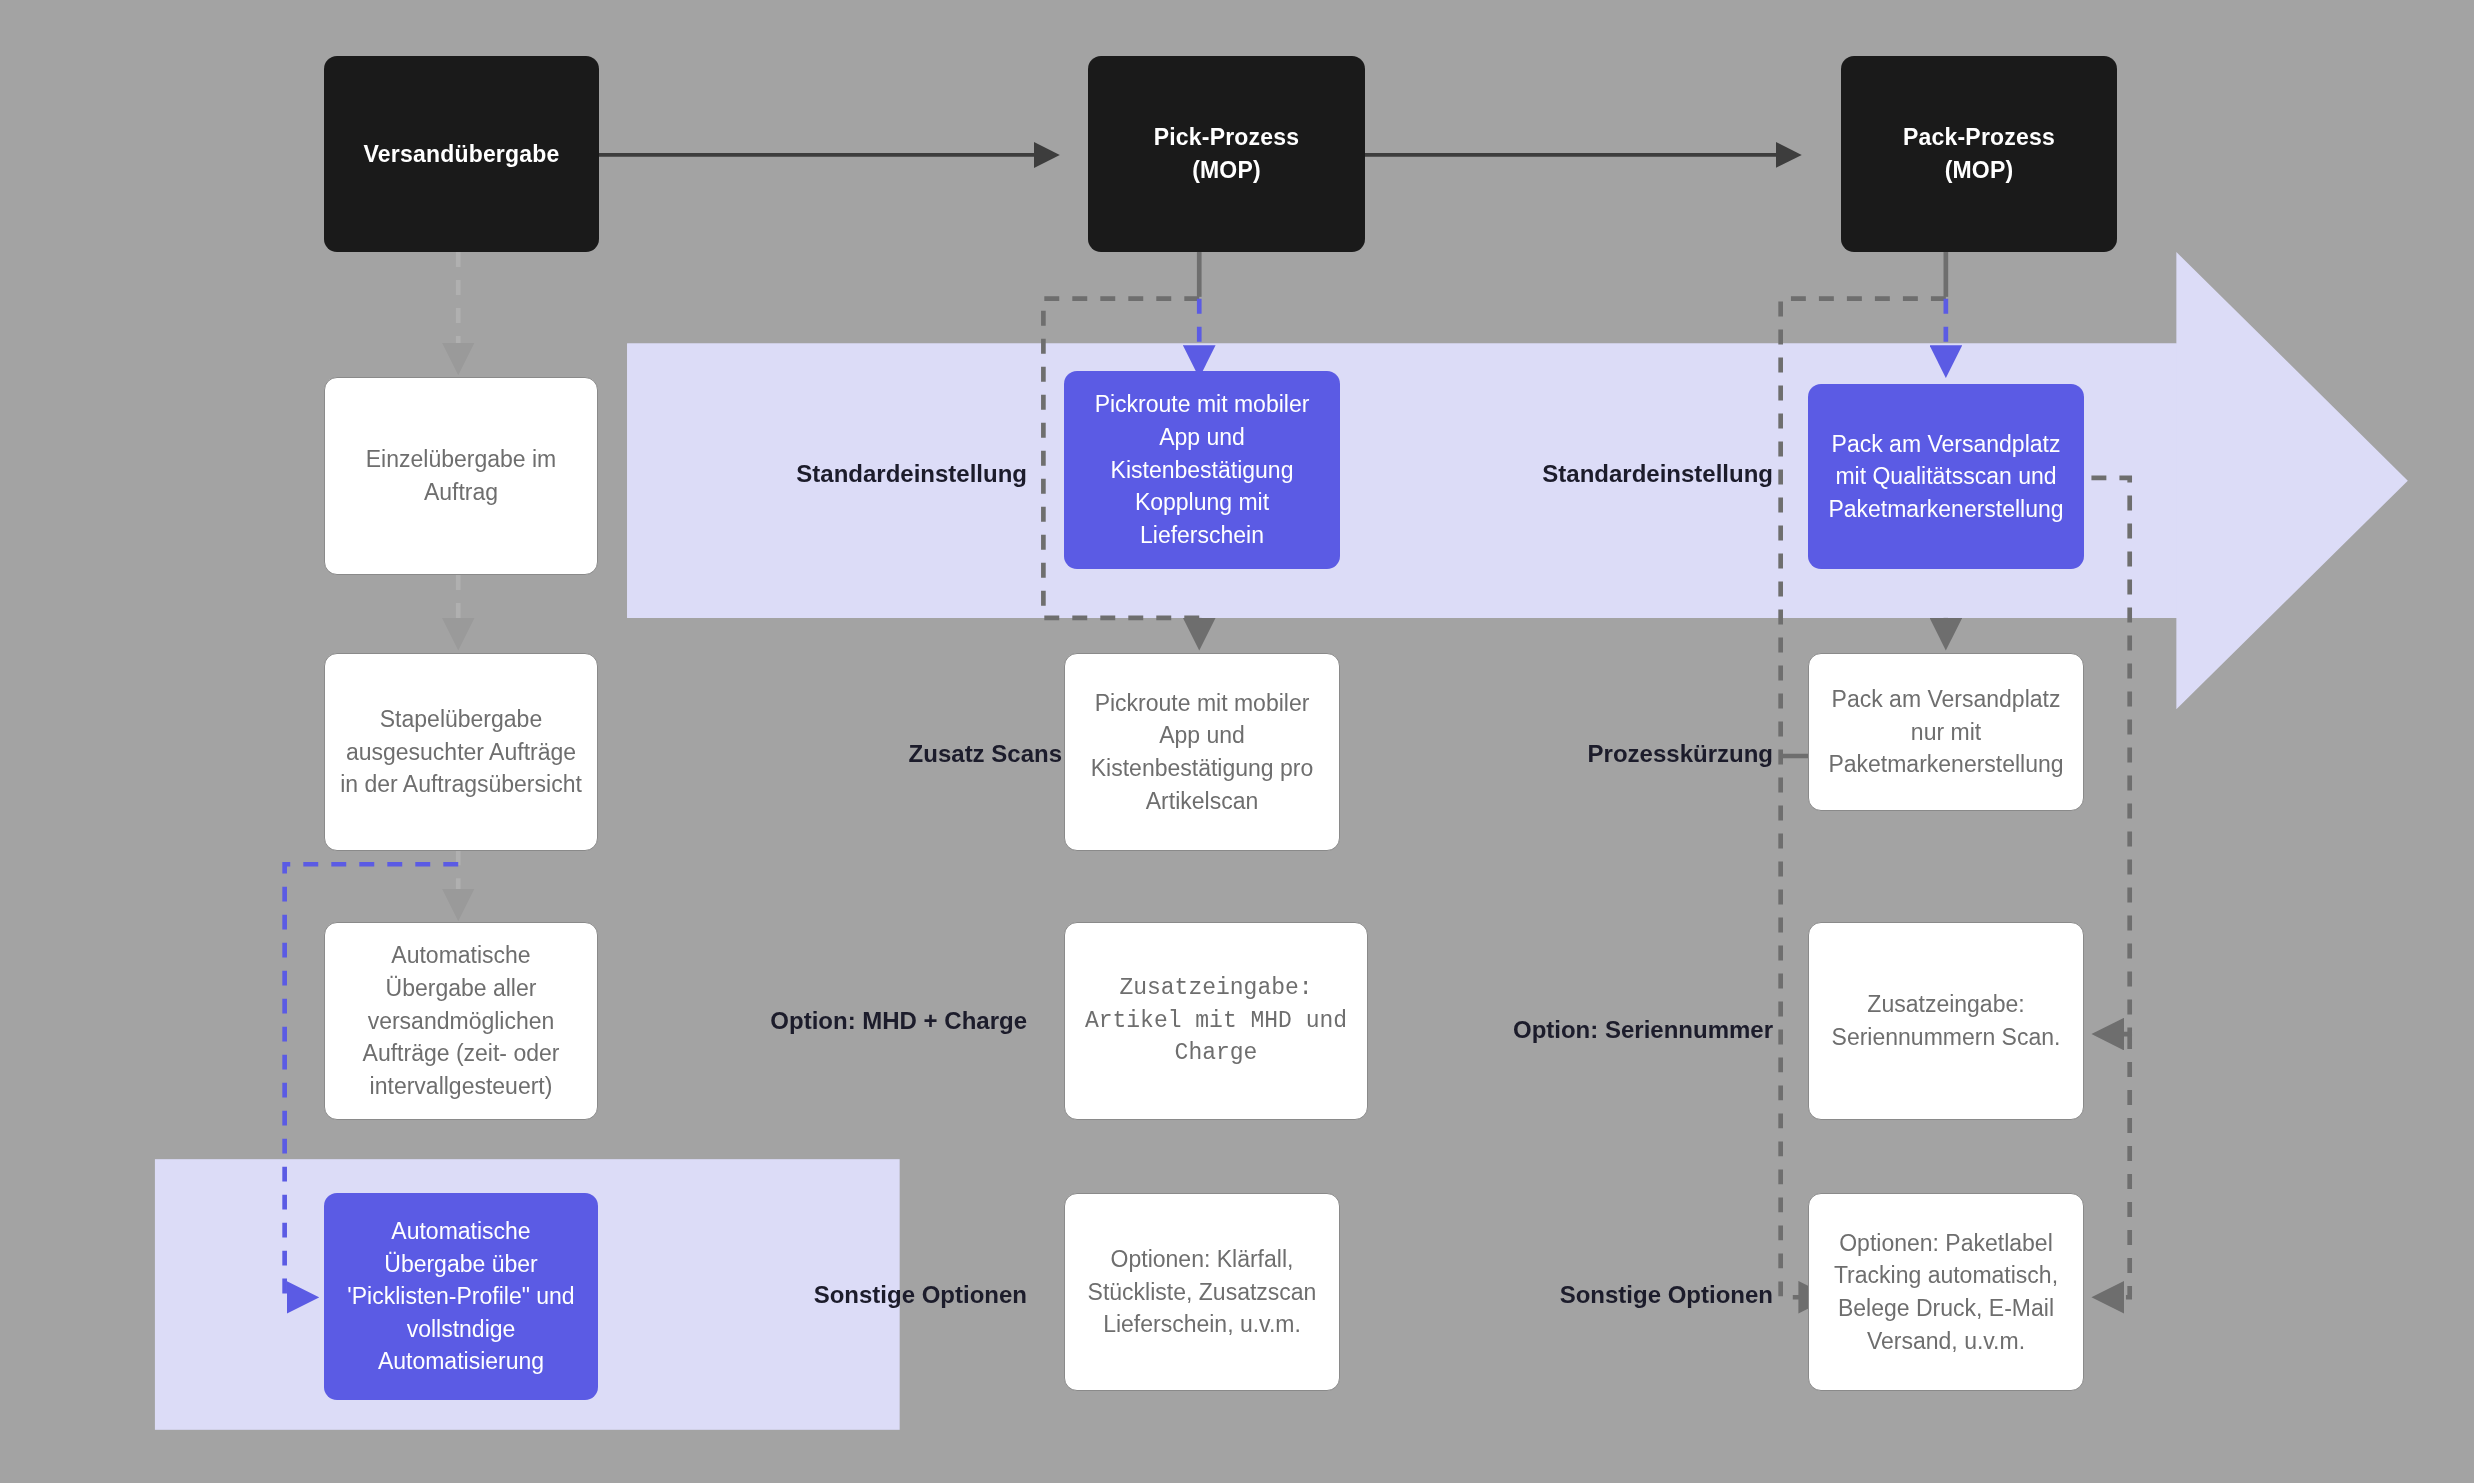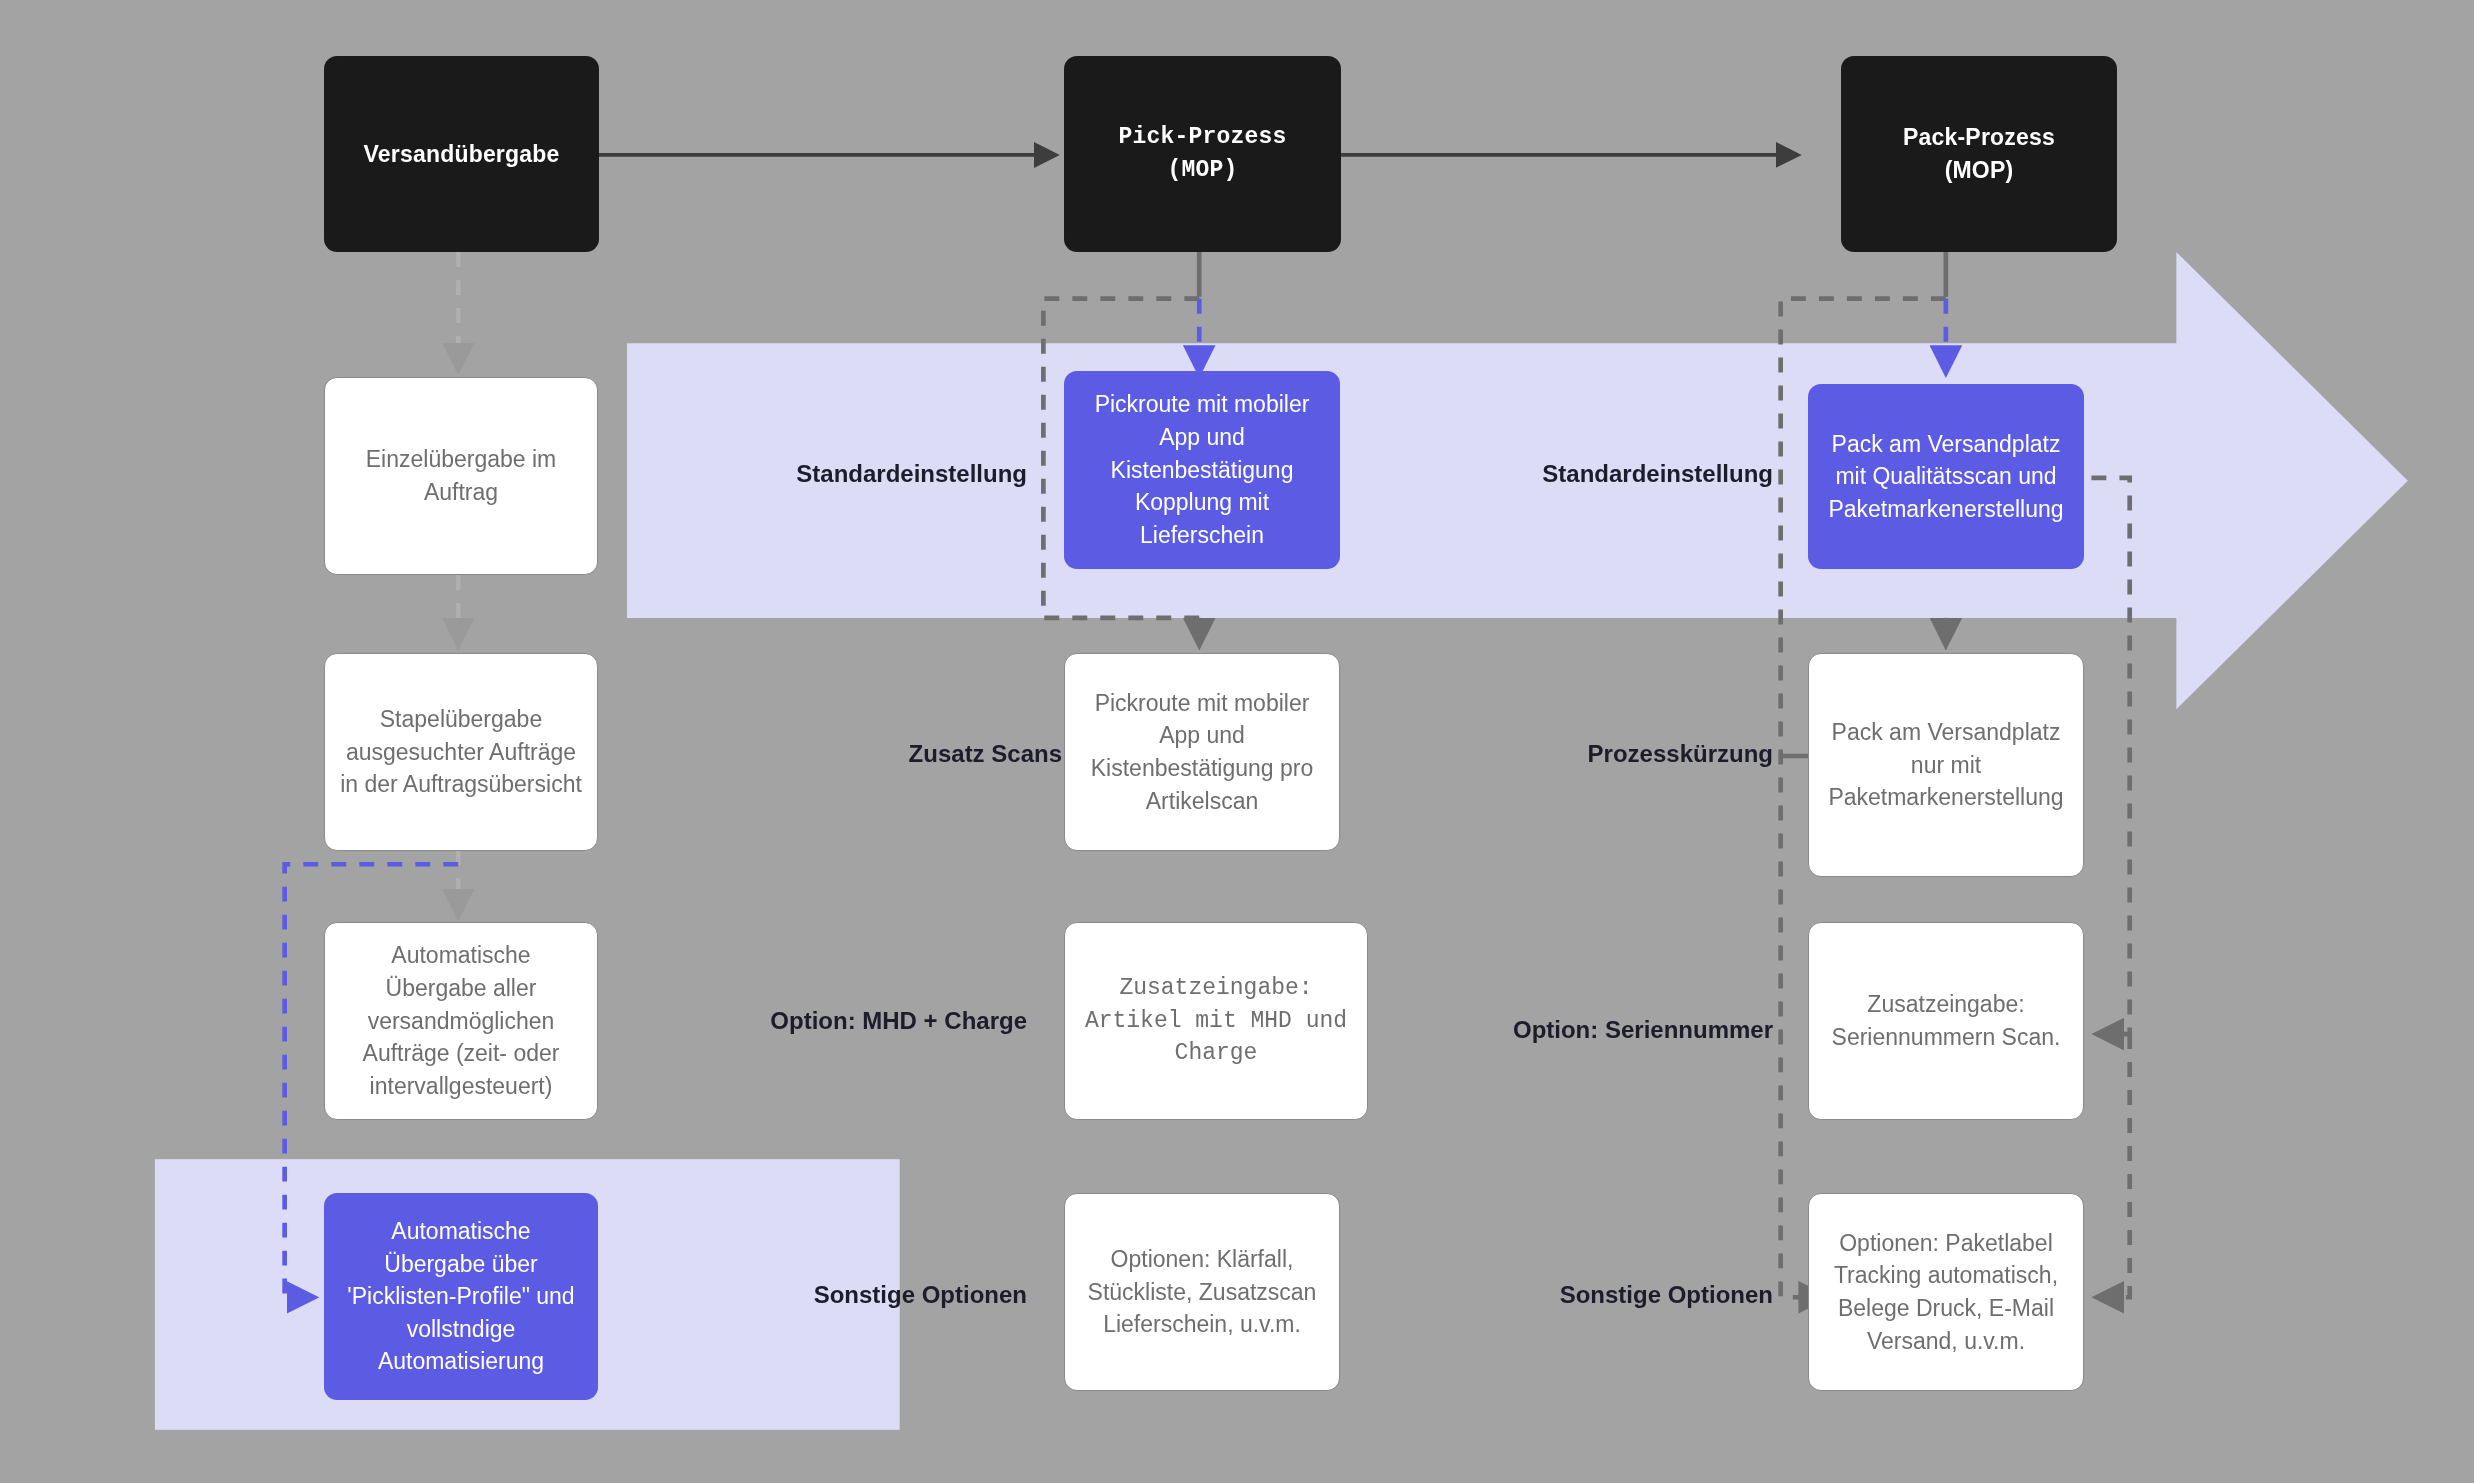--- a/index.html
+++ b/index.html
@@ -143,21 +143,21 @@
     <path d="M 2241 512 L 2282 512 L 2282 1108 L 2248 1108" fill="none" stroke="#6e6e6e" stroke-width="5" stroke-dasharray="16 14" marker-end="url(#ah-greydark)"></path>
     <path d="M 2282 1108 L 2282 1390 L 2248 1390" fill="none" stroke="#6e6e6e" stroke-width="5" stroke-dasharray="16 14" marker-end="url(#ah-greydark)"></path>
   </svg>
 
   <div class="layer-nodes">
 
     <div class="node node-dark" style="left:324px; top:56px; width:275px; height:196px;">
       <span class="node-text">Versandübergabe</span>
     </div>
 
-    <div class="node node-dark" style="left:1064px; top:56px; width:277px; height:196px;font-family:Liberation Mono, monospace;">
+    <div class="node node-dark" style="left:1088px; top:56px; width:277px; height:196px;">
       <span class="node-text">Pick-Prozess<br>(MOP)</span>
     </div>
 
     <div class="node node-dark" style="left:1808px; top:56px; width:276px; height:196px;margin-left:33px;">
       <span class="node-text">Pack-Prozess<br>(MOP)</span>
     </div>
 
     <div class="node node-plain" style="left:324px; top:377px; width:274px; height:198px;">
       <span class="node-text">Einzelübergabe im Auftrag</span>
     </div>
@@ -187,21 +187,21 @@
     </div>
 
     <div class="node node-plain" style="left:1064px; top:1193px; width:276px; height:198px;">
       <span class="node-text">Optionen: Klärfall, Stückliste, Zusatzscan Lieferschein, u.v.m.</span>
     </div>
 
     <div class="node node-accent" style="left:1808px; top:384px; width:276px; height:185px;">
       <span class="node-text">Pack am Versandplatz mit Qualitätsscan und Paketmarkenerstellung</span>
     </div>
 
-    <div class="node node-plain" style="left:1808px; top:653px; width:276px; height:224px;">
+    <div class="node node-plain" style="left:1808px; top:653px; width:276px; height:158px;">
       <span class="node-text">Pack am Versandplatz nur mit Paketmarkenerstellung</span>
     </div>
 
     <div class="node node-plain" style="left:1808px; top:922px; width:276px; height:198px;">
       <span class="node-text">Zusatzeingabe: Seriennummern Scan.</span>
     </div>
 
     <div class="node node-plain" style="left:1808px; top:1193px; width:276px; height:198px;">
       <span class="node-text">Optionen: Paketlabel Tracking automatisch, Belege Druck, E-Mail Versand, u.v.m.</span>
     </div>

